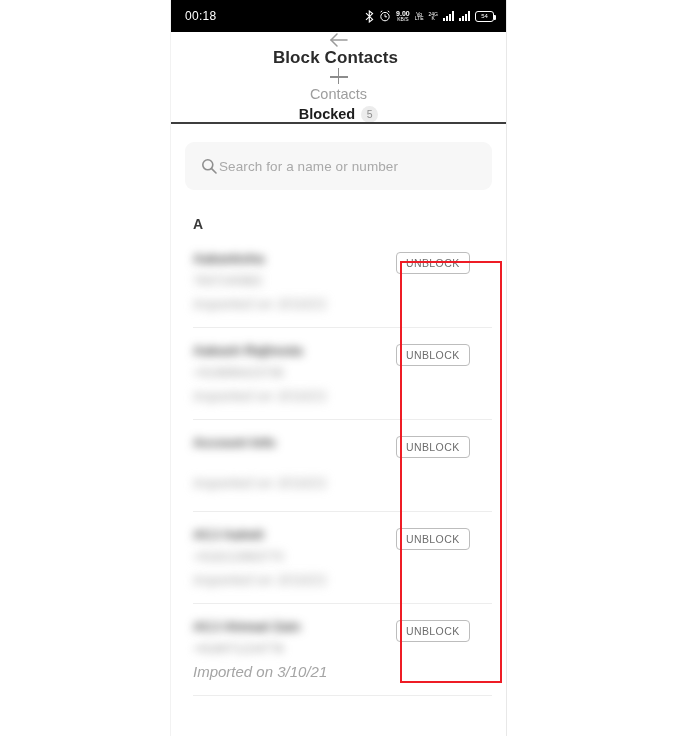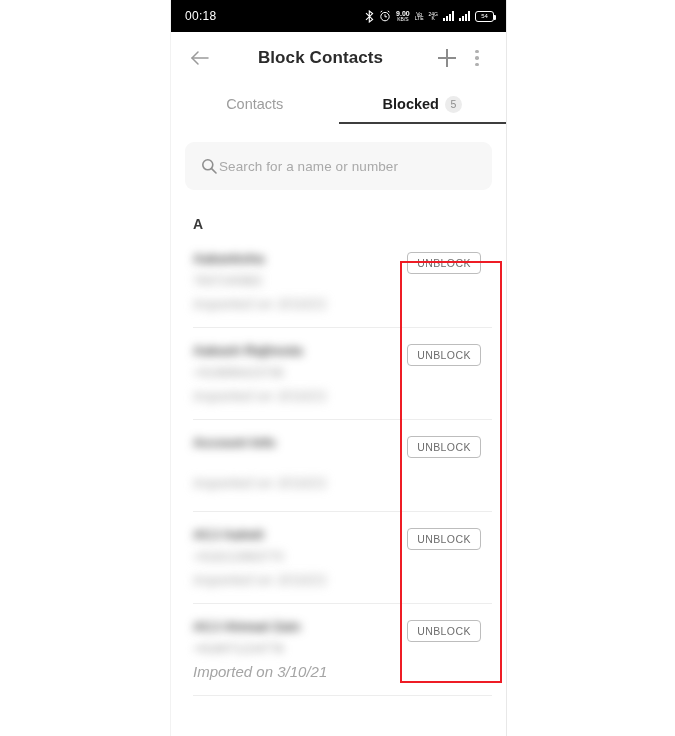--- a/index.html
+++ b/index.html
@@ -117,20 +117,21 @@
   }
 
   
   .appbar {
     position: relative;
     height: 52px;
     display: flex;
     align-items: center;
     padding: 0 14px 0 14px;
     background: #ffffff;
+    flex-direction: column;
   }
   .appbar-title {
     flex: 1;
     text-align: center;
     font-size: 17px;
     font-weight: bold;
     color: #2b2b2b;
     letter-spacing: 0.1px;
     margin-left: -6px;
   }
@@ -167,20 +168,21 @@
     border-radius: 50%;
     background: #b0b0b0;
   }
 
   
   .tabs {
     display: flex;
     height: 40px;
     background: #ffffff;
     position: relative;
+    flex-direction: column;
   }
   .tab {
     flex: 1;
     display: flex;
     align-items: center;
     justify-content: center;
     gap: 6px;
     font-size: 14.5px;
     position: relative;
   }
@@ -269,21 +271,21 @@
     position: absolute;
     left: 22px;
     right: 14px;
     bottom: 0;
     height: 1px;
     background: #ededed;
   }
   .unblock-cell {
     width: 96px;
     display: flex;
-    justify-content: center;
+    justify-content: flex-start;
     padding-top: 2px;
     flex: none;
   }
   .unblock-btn {
     border: 1px solid #bdbdbd;
     border-radius: 4px;
     background: #ffffff;
     color: #6d6d6d;
     font-size: 10.5px;
     letter-spacing: 0.4px;

